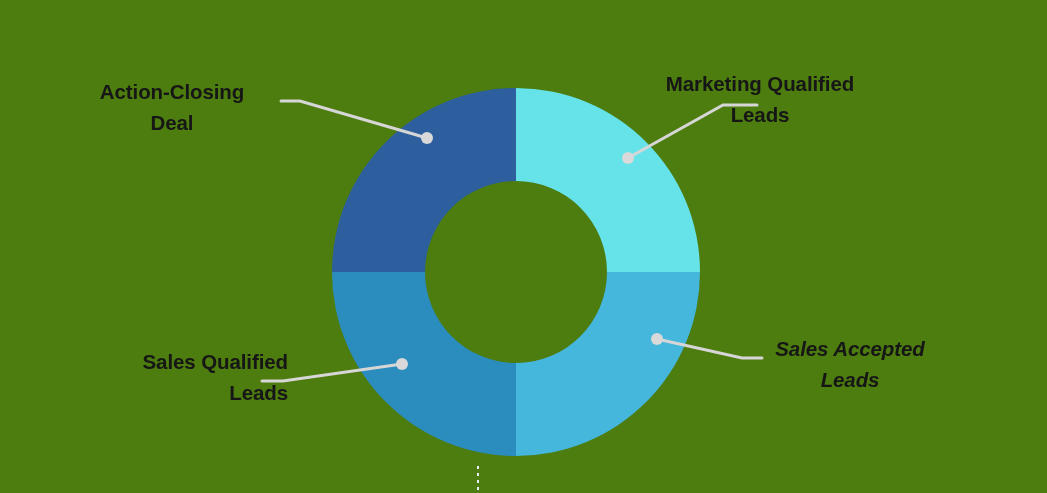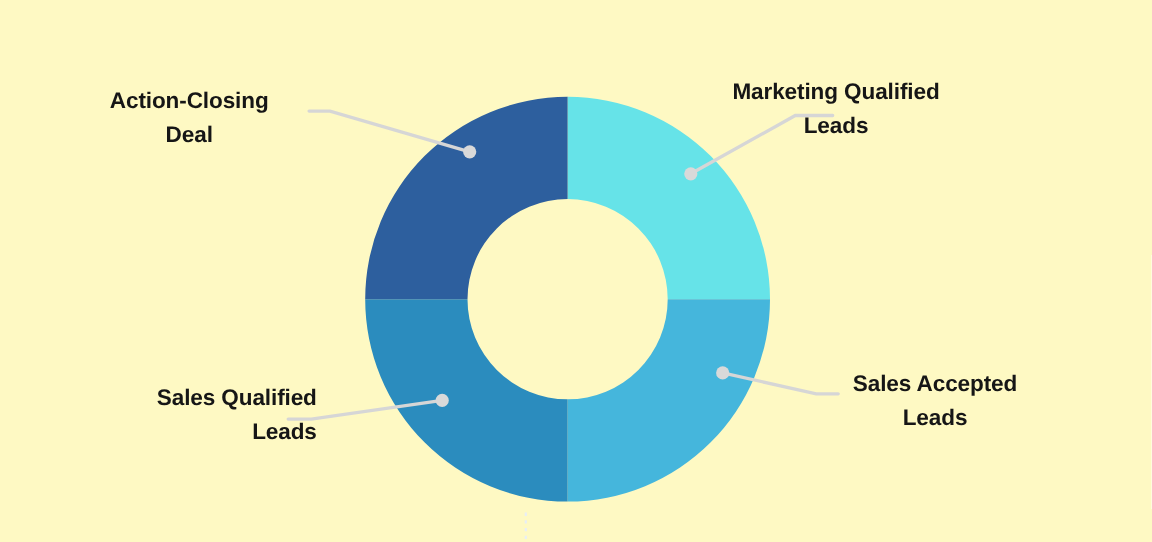--- a/index.html
+++ b/index.html
@@ -52,26 +52,27 @@
     left: 56px;
     top: 346px;
     width: 232px;
     text-align: right;
   }
   #label-sales-accepted-leads {
     left: 740px;
     top: 333px;
     width: 220px;
     text-align: center;
+    font-style: italic;
   }
 </style>
 </head>
 <body>
 
-<div id="stage" style="width: 1047px; height: 493px; background: #fef9c3;">
+<div id="stage" style="width: 1047px; height: 493px; background: #4d7c0f;">
 
   <svg id="chart-svg" viewBox="0 0 1047 493" xmlns="http://www.w3.org/2000/svg">
 
     <line id="footer-marker" x1="478" y1="466" x2="478" y2="493" stroke="#e8eef5" stroke-width="2" stroke-dasharray="3 4"></line>
 
     <g id="slices">
 
       <path id="slice-marketing-qualified-leads" d="M 516.00 88.00 A 184 184 0 0 1 700.00 272.00 L 607.00 272.00 A 91 91 0 0 0 516.00 181.00 Z" fill="#66e3e8"></path>
 
       <path id="slice-sales-accepted-leads" d="M 700.00 272.00 A 184 184 0 0 1 516.00 456.00 L 516.00 363.00 A 91 91 0 0 0 607.00 272.00 Z" fill="#45b6dc"></path>

